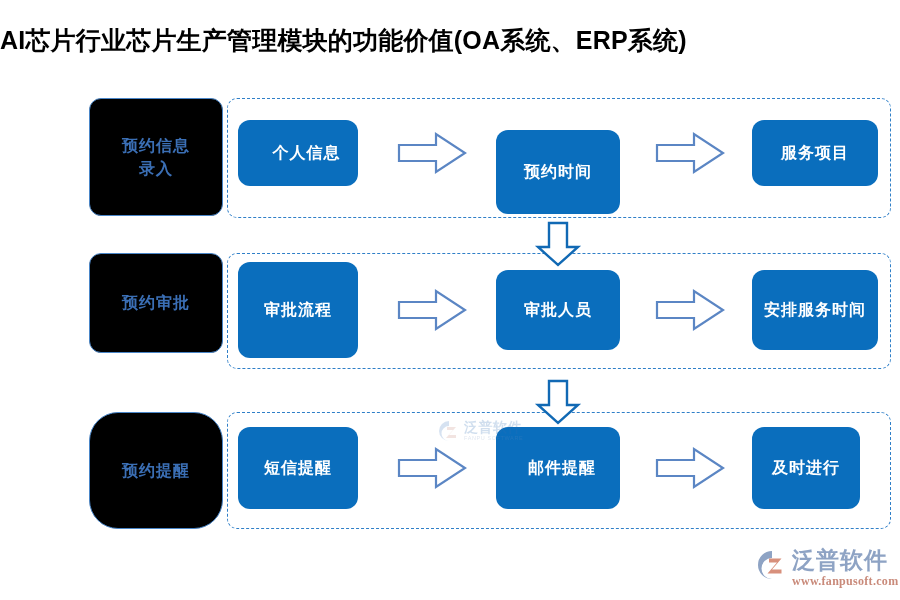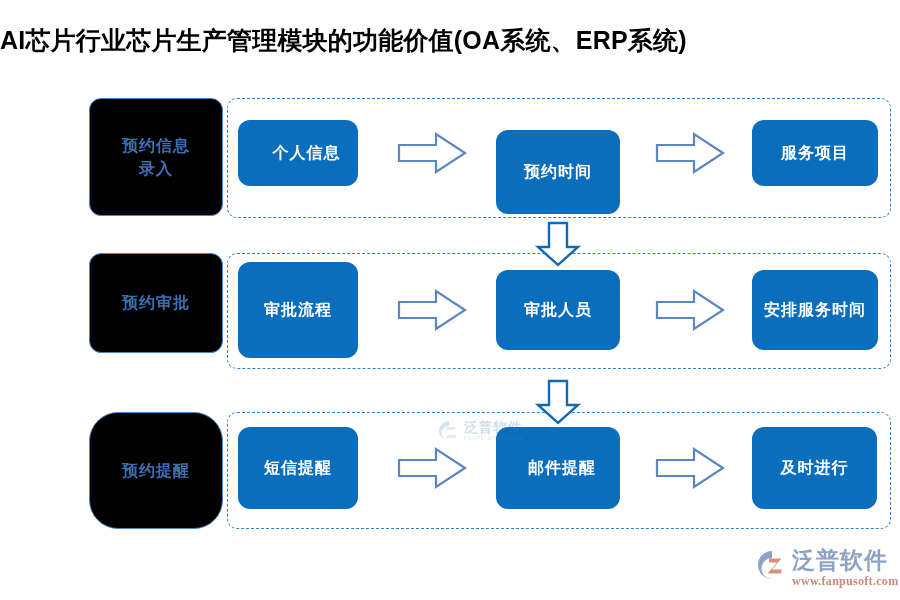--- a/index.html
+++ b/index.html
@@ -102,21 +102,21 @@
   .r1-c3 { left: 752px; top: 22px; width: 126px; height: 66px; }
 
   
   .r2-c1 { left: 238px; top: 9px;  width: 120px; height: 96px; }
   .r2-c2 { left: 496px; top: 17px; width: 124px; height: 80px; }
   .r2-c3 { left: 752px; top: 17px; width: 126px; height: 80px; }
 
   
   .r3-c1 { left: 238px; top: 15px; width: 120px; height: 82px; }
   .r3-c2 { left: 496px; top: 15px; width: 124px; height: 82px; padding-left: 8px; }
-  .r3-c3 { left: 752px; top: 15px; width: 125px; height: 82px; }
+  .r3-c3 { left: 752px; top: 15px; width: 108px; height: 82px; }
 
   
   .arrow-right {
     position: absolute;
     width: 72px;
     height: 48px;
   }
   .arrow-right svg { display: block; width: 72px; height: 48px; }
 
   .r1-a1 { left: 396px; top: 31px; }

